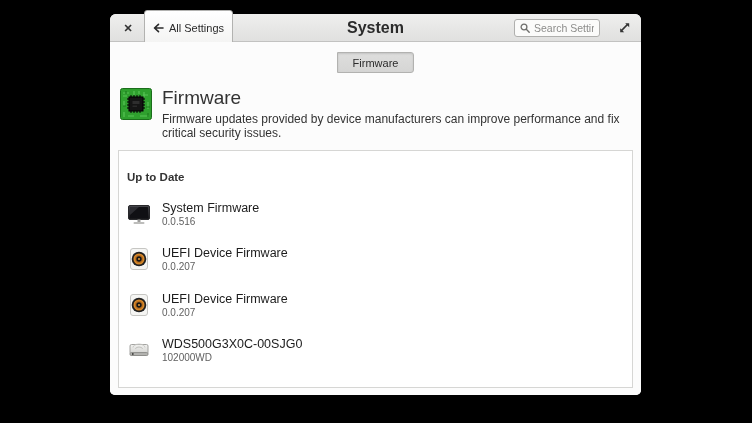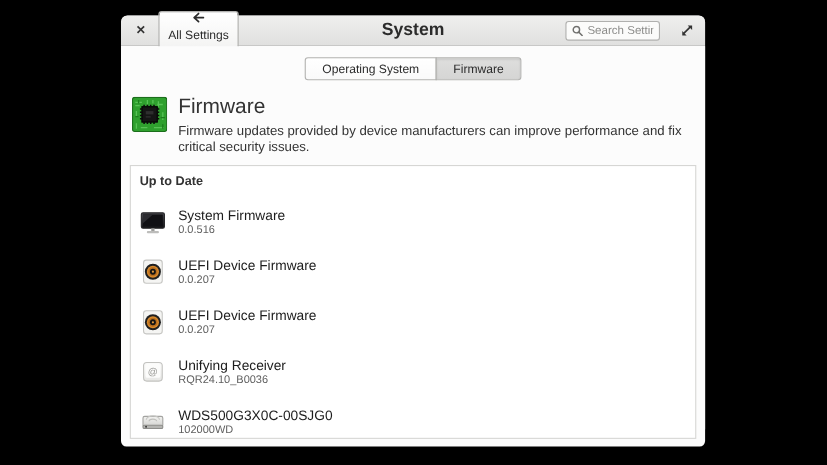--- a/index.html
+++ b/index.html
@@ -25,21 +25,20 @@
     width:16px; height:16px; line-height:16px; text-align:center;
     font-size:11px; font-weight:bold; color:#333; cursor:default;
   }
   .back-btn {
     margin-left:8px; height:36px; padding:0 8px;
     background:linear-gradient(to bottom,#ffffff,#f3f3f2);
     border:1px solid #b2b2b0; border-radius:3px;
     display:flex; align-items:center; gap:5px;
     font-size:11px; color:#2b2b2b;
     box-shadow:0 1px 0 rgba(255,255,255,.5);
-    flex-direction:column;
   }
   .titlebar-title {
     position:absolute; left:0; right:0; text-align:center;
     font-size:16px; font-weight:bold; color:#2b2b2b; pointer-events:none;
   }
   .search-box {
     margin-left:auto; width:86px; height:18px;
     background:#fbfbfa; border:1px solid #b0b0ae; border-radius:3px;
     display:flex; align-items:center; padding:0 5px; gap:4px; z-index:2;
   }
@@ -70,21 +69,21 @@
   }
 
   .page-header { display:flex; align-items:flex-start; gap:10px; margin:15px 0 0 10px; }
   .page-header .hdr-icon { flex:0 0 32px; }
   .page-title { font-size:19px; font-weight:normal; color:#333; line-height:1.05; }
   .page-desc { font-size:12px; color:#333; margin-top:4px; }
 
   .panel {
     flex:1; margin:10px 8px 7px 8px;
     background:#fff; border:1px solid #d6d6d4;
-    padding:8px 0 0 8px; overflow:hidden;
+    padding:20px 0 0 8px; overflow:hidden;
   }
   .section-label { font-size:11.5px; font-weight:bold; color:#333; }
   .device-rows { margin-top:7px; }
   .device-row { display:flex; align-items:center; gap:11px; height:29.5px;margin-top:16px; }
   .device-row .dev-icon { flex:0 0 24px; height:24px; }
   .dev-text { line-height:1.12; }
   .dev-name { font-size:12.5px; color:#1c1c1c; }
   .dev-version { font-size:10px; color:#5f5f5f; margin-top:1px; }
 
   svg { display:block; }
@@ -163,21 +162,20 @@
         <line x1="3.4" y1="9.6" x2="9.6" y2="3.4" stroke="#333" stroke-width="1.5"></line>
         <polygon points="7.2,2.2 11.2,2.2 11.2,6.2" fill="#333"></polygon>
         <polygon points="2.2,7.2 2.2,11.2 6.2,11.2" fill="#333"></polygon>
       </svg>
     </div>
   </div>
 
   <div class="content">
 
     <div class="tabs">
-      <div class="tab">Operating System</div>
       <div class="tab selected">Firmware</div>
     </div>
 
     <div class="page-header">
       <div class="hdr-icon">
         <svg width="32" height="32" viewBox="0 0 32 32">
           <rect x="0.5" y="0.5" width="31" height="31" rx="2" fill="#2fa02e" stroke="#1b6e1b"></rect>
           <path d="M3 5h6 M3 8h4 M24 4v5 M28 7h-5 M4 24v5 M8 28h6 M20 28h9 M28 14v7 M4 13v5 M14 3v4 M19 3v3" stroke="#58c356" stroke-width="1.2" fill="none"></path>
           <path d="M6 3v3 M28 25v4 M3 18h3 M26 19h4" stroke="#1d7c1d" stroke-width="1.2" fill="none"></path>
           <rect x="9" y="9" width="14" height="14" fill="#151515" stroke="#000"></rect>
@@ -226,31 +224,20 @@
             <svg width="24" height="24" viewBox="0 0 24 24">
                 <use href="#icon-speaker"></use>
               </svg>
             </span>
           <span class="dev-text">
             <div class="dev-name">UEFI Device Firmware</div>
             <div class="dev-version">0.0.207</div>
           </span>
         </div>
 
-        <div class="device-row">
-          <span class="dev-icon">
-            <svg width="24" height="24" viewBox="0 0 24 24">
-                <use href="#icon-atkey"></use>
-              </svg>
-            </span>
-          <span class="dev-text">
-            <div class="dev-name">Unifying Receiver</div>
-            <div class="dev-version">RQR24.10_B0036</div>
-          </span>
-        </div>
 
 
         <div class="device-row">
           <span class="dev-icon">
             <svg width="24" height="24" viewBox="0 0 24 24">
                 <use href="#icon-hdd"></use>
               </svg>
             </span>
           <span class="dev-text">
             <div class="dev-name">WDS500G3X0C-00SJG0</div>

